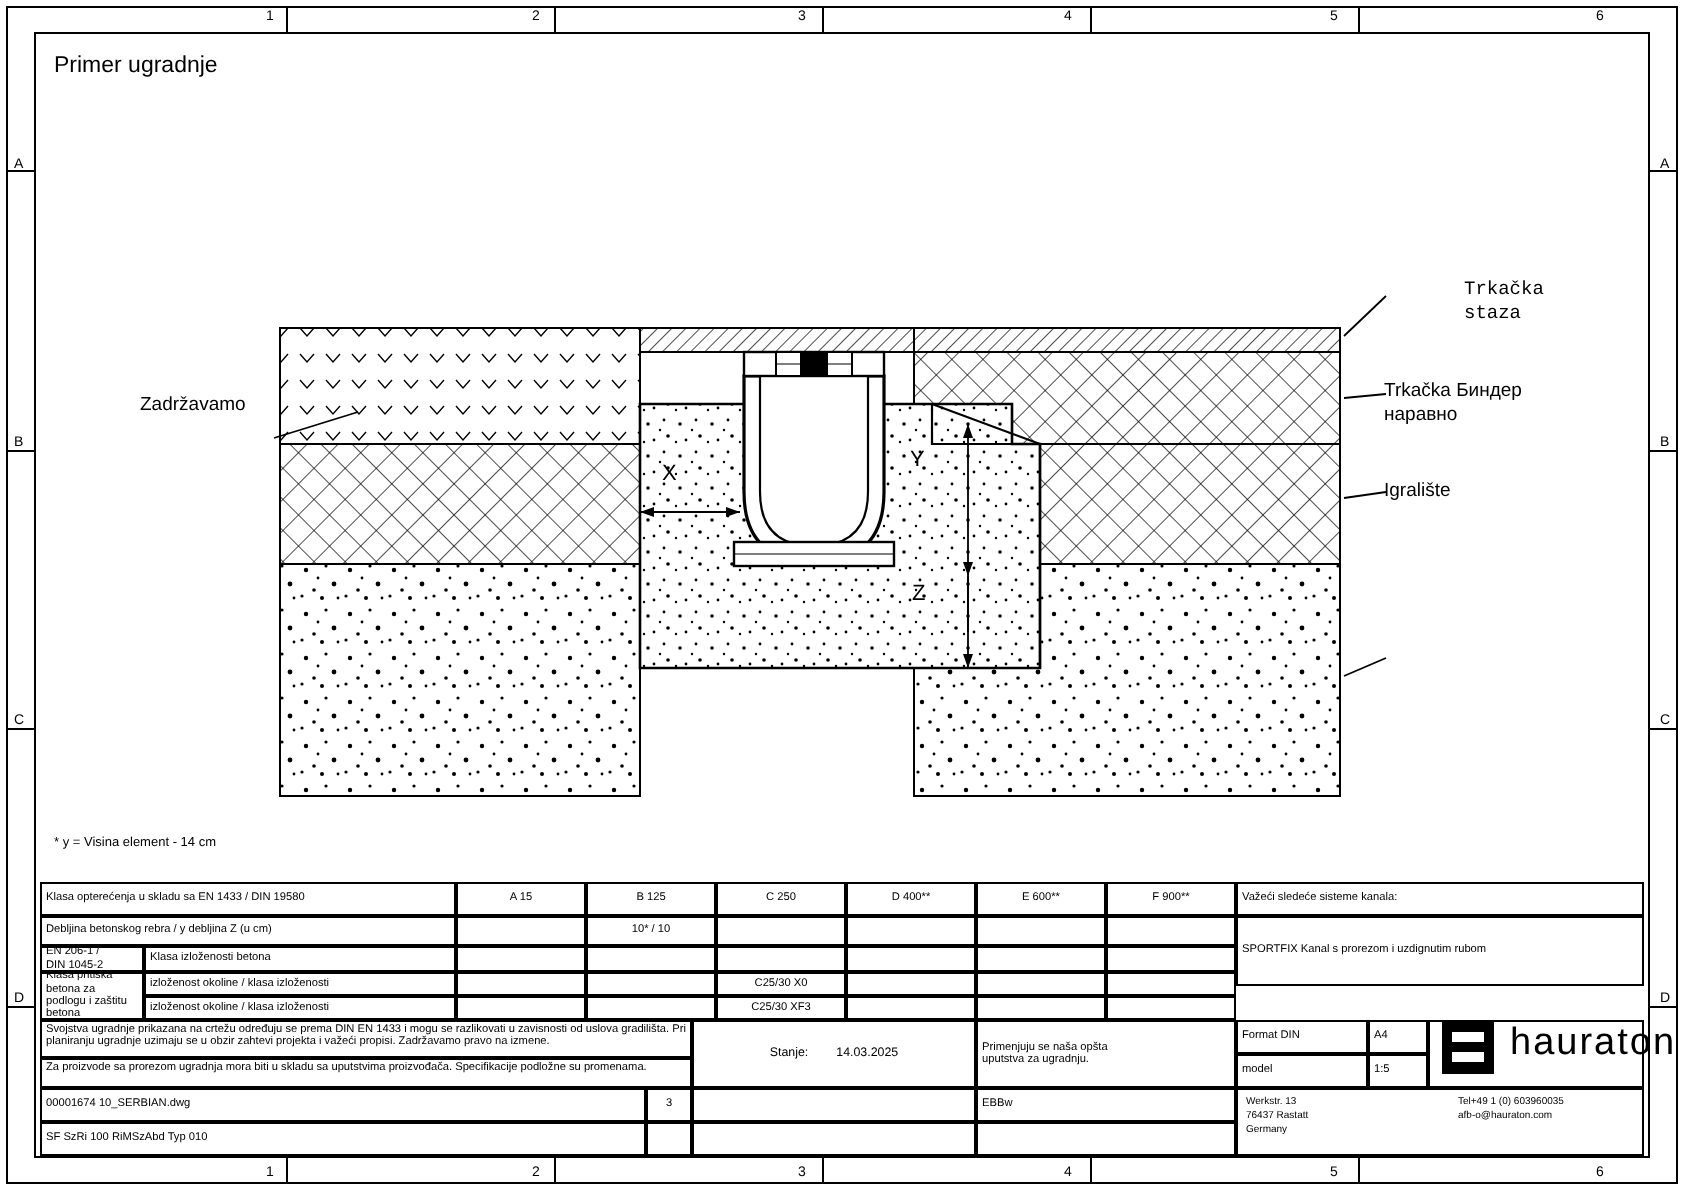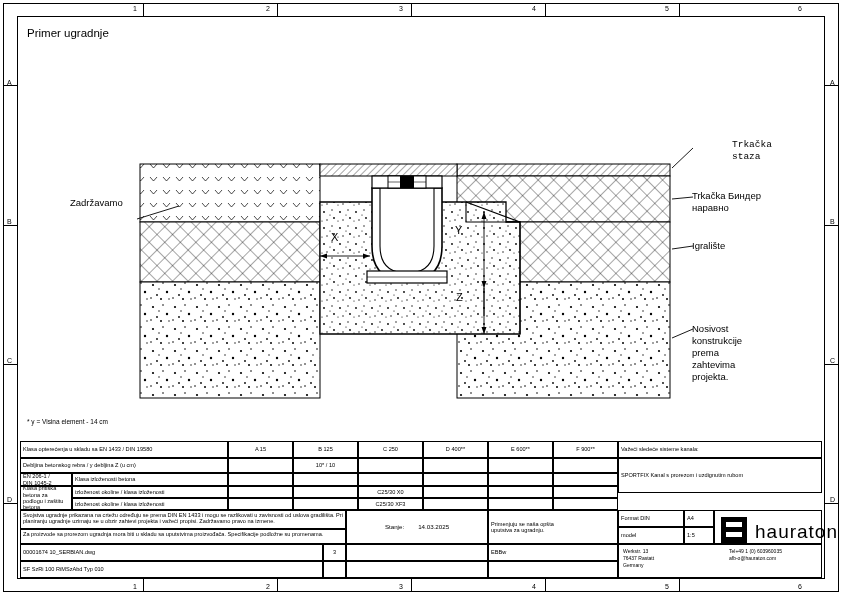--- a/index.html
+++ b/index.html
@@ -25,21 +25,21 @@
 
   
   #table{position:absolute;left:20px;top:441px;width:802px;height:137px;}
   #table .cell{position:absolute;box-sizing:border-box;border:1px solid #000;font-size:5.6px;line-height:1.15;padding:1px 2px;overflow:hidden;}
   #table .c-mid{display:flex;align-items:center;}
   #table .c-ctr{display:flex;align-items:center;justify-content:center;text-align:center;}
   .big{font-size:9px;}
   .med{font-size:7.5px;}
   .sm{font-size:6.2px;}
   .tiny{font-size:4.6px;line-height:1.25;}
-  .logo-box{position:absolute;box-sizing:border-box;border:1px solid #000;background:#fff;display:flex;align-items:flex-end;}
+  .logo-box{position:absolute;box-sizing:border-box;border:1px solid #000;background:#fff;display:flex;align-items:flex-start;}
   .logo-mark{width:26px;height:26px;background:#000;margin-left:6px;position:relative;flex:none;}
   .logo-mark:before{content:"";position:absolute;left:5px;top:5px;width:16px;height:5px;background:#fff;}
   .logo-mark:after{content:"";position:absolute;left:5px;top:15px;width:16px;height:5px;background:#fff;}
   .logo-word{font-size:19px;letter-spacing:1px;margin-left:8px;}
   .addr{position:absolute;font-size:5px;line-height:1.35;}
 </style>
 </head>
 <body>
 
 <div id="sheet">
@@ -180,23 +180,20 @@
     <line x1="655" y1="152" x2="676" y2="132" stroke="#000" stroke-width="0.9"></line>
     <line x1="655" y1="183" x2="676" y2="181" stroke="#000" stroke-width="0.9"></line>
     <line x1="655" y1="233" x2="676" y2="230" stroke="#000" stroke-width="0.9"></line>
     <line x1="655" y1="322" x2="676" y2="313" stroke="#000" stroke-width="0.9"></line>
   </svg>
 
   <div class="callout" style="left:70px;top:197px;">Zadržavamo</div>
   <div class="callout" style="left:732px;top:139px;font-family:Liberation Mono, monospace;">Trkačka staza</div>
   <div class="callout" style="left:692px;top:190px;">Trkačka Биндер наравно</div>
   <div class="callout" style="left:692px;top:240px;">Igralište</div>
-  <div class="callout" style="left:692px;top:323px;white-space:pre-line;">Nosivost konstrukcije
-prema zahtevima
-projekta.</div>
 
   <div class="callout" style="left:331px;top:231px;font-size:11px;">X</div>
   <div class="callout" style="left:455px;top:224px;font-size:11px;">Y</div>
   <div class="callout" style="left:456px;top:291px;font-size:11px;">Z</div>
 
   <div class="note">* y = Visina element - 14 cm</div>
 
   <div id="table">
 
     <div class="cell c-mid" style="left:0;top:0;width:208px;height:17px;">Klasa opterećenja u skladu sa EN 1433 / DIN 19580</div>

